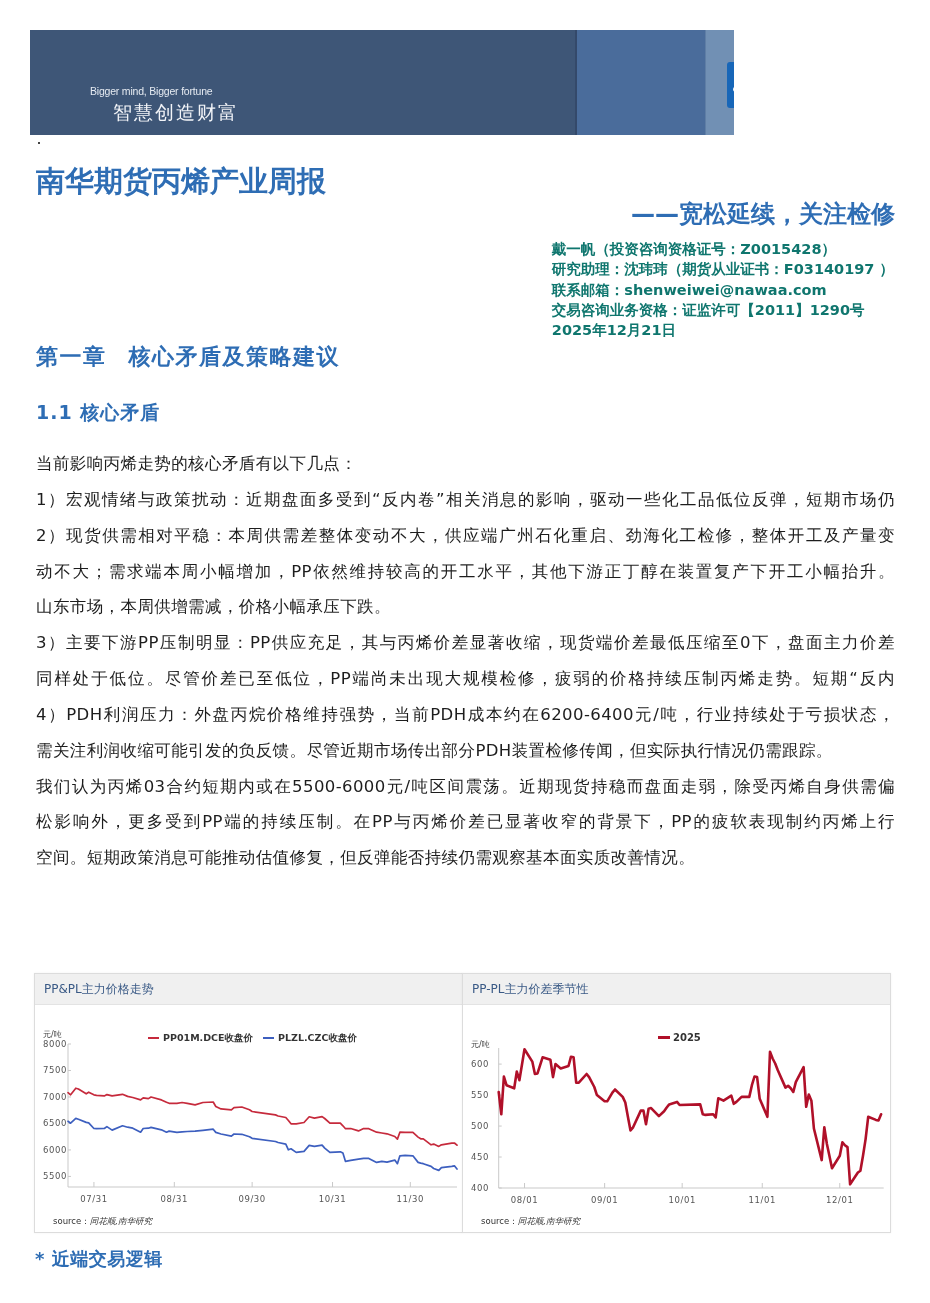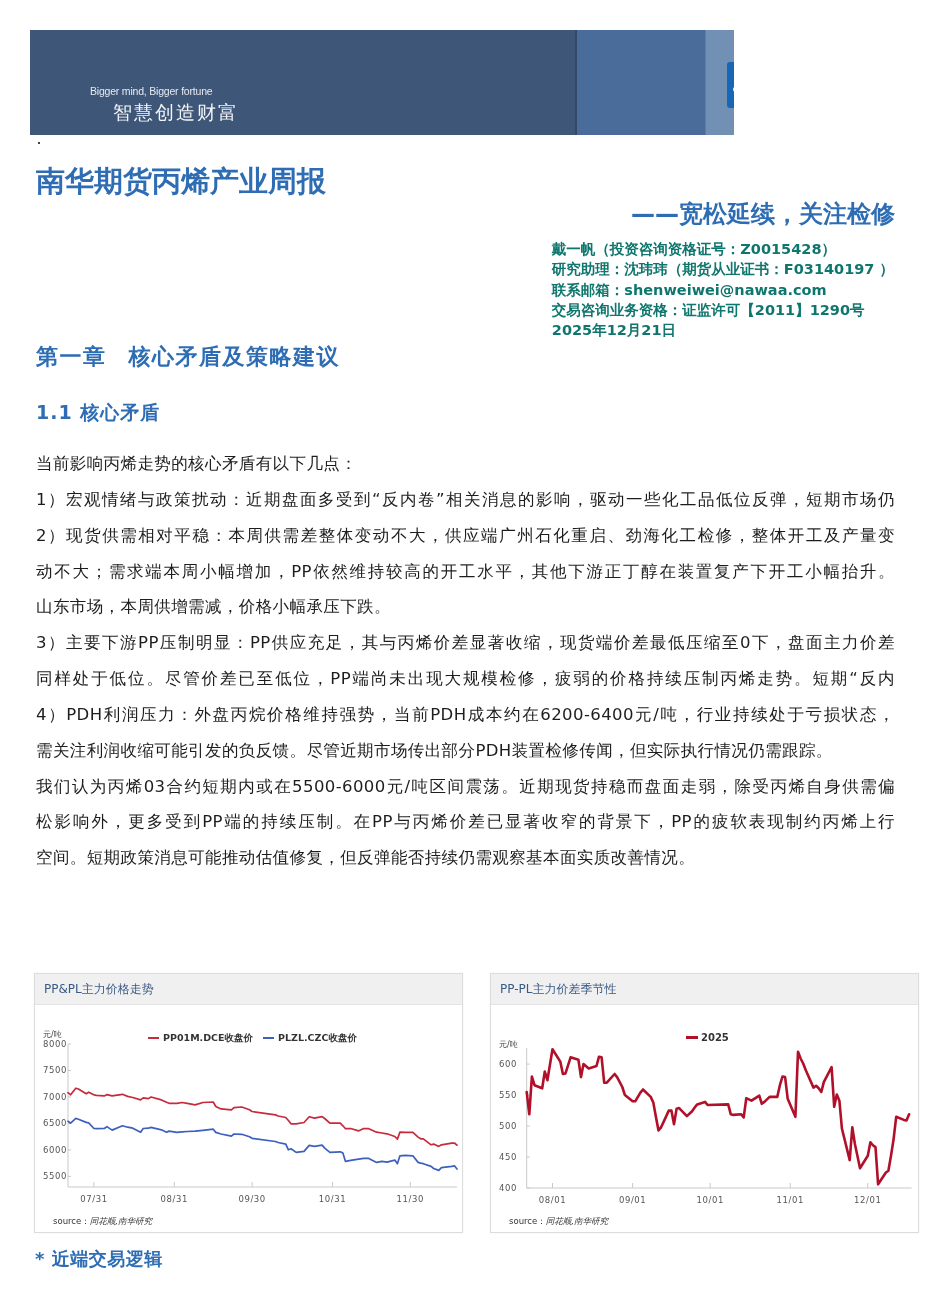--- a/index.html
+++ b/index.html
@@ -38,21 +38,21 @@
   .next-section { left:35px; top:1246px; font-size:18px; font-weight:bold; color:#2e6db4; line-height:26px; white-space:nowrap; letter-spacing:0.5px; }
 
   
   .body-text { left:36px; top:446px; width:859px; font-size:16.5px; line-height:35.85px; color:#1d1d1d; letter-spacing:0.4px; }
   .body-text .line { height:35.85px; text-align:left; }
   .body-text .line.full { text-align:justify; text-align-last:justify; }
 
   
   .card { top:973px; width:429px; height:260px; border:1px solid #dcdcdc; border-radius:0; box-sizing:border-box; background:#fff; box-shadow:0 0 2px rgba(0,0,0,0.06); overflow:hidden; }
   .card-left { left:34px; }
-  .card-right { left:490px; }
+  .card-right { left:462px; }
   .card-head { position:absolute; left:0; top:0; right:0; height:30px; background:#f0f0f0; border-bottom:1px solid #e3e3e3; }
   .card-title { position:absolute; left:9px; top:0; line-height:30px; font-size:12px; color:#3a5a86; white-space:nowrap; }
   .card svg { position:absolute; left:0; top:29px; }
   .unit { position:absolute; font-size:8px; color:#444; white-space:nowrap; }
   .legend-item { position:absolute; height:12px; white-space:nowrap; }
   .swatch { position:absolute; left:0; top:5px; width:11px; height:2px; }
   .legend-label { position:absolute; left:15px; top:-1px; font-size:9.5px; font-weight:bold; color:#333; line-height:14px; }
   .source { position:absolute; left:18px; top:242px; font-size:8.5px; color:#333; white-space:nowrap; }
   .source .src-text { font-style:italic; }
 

